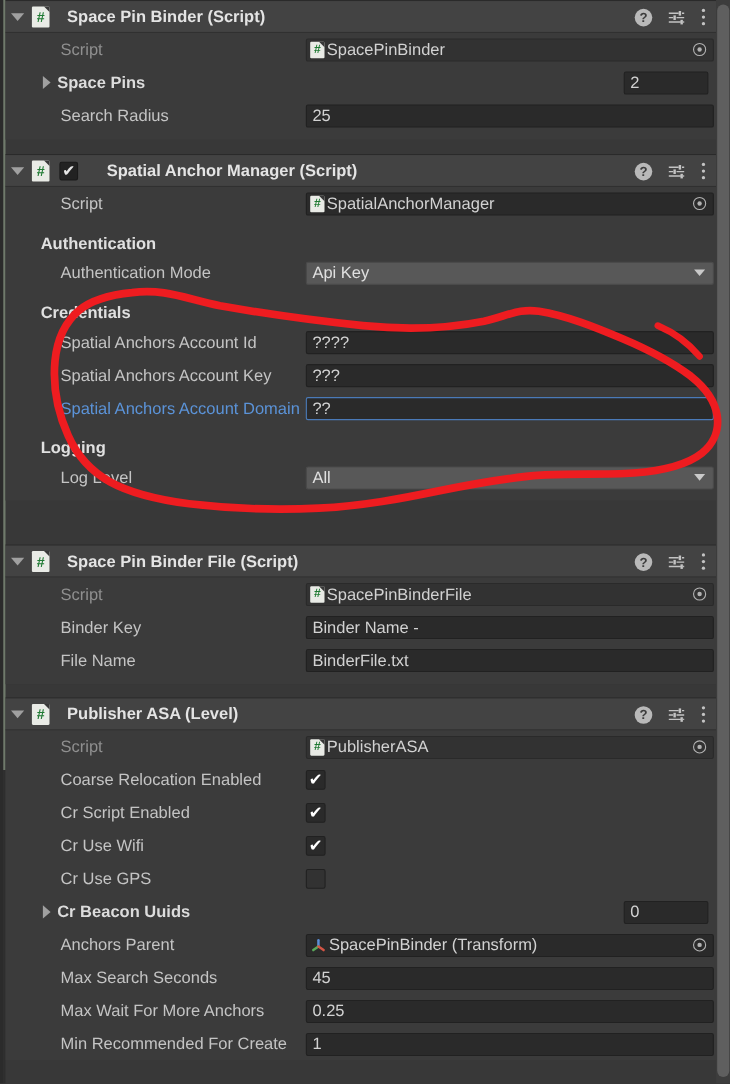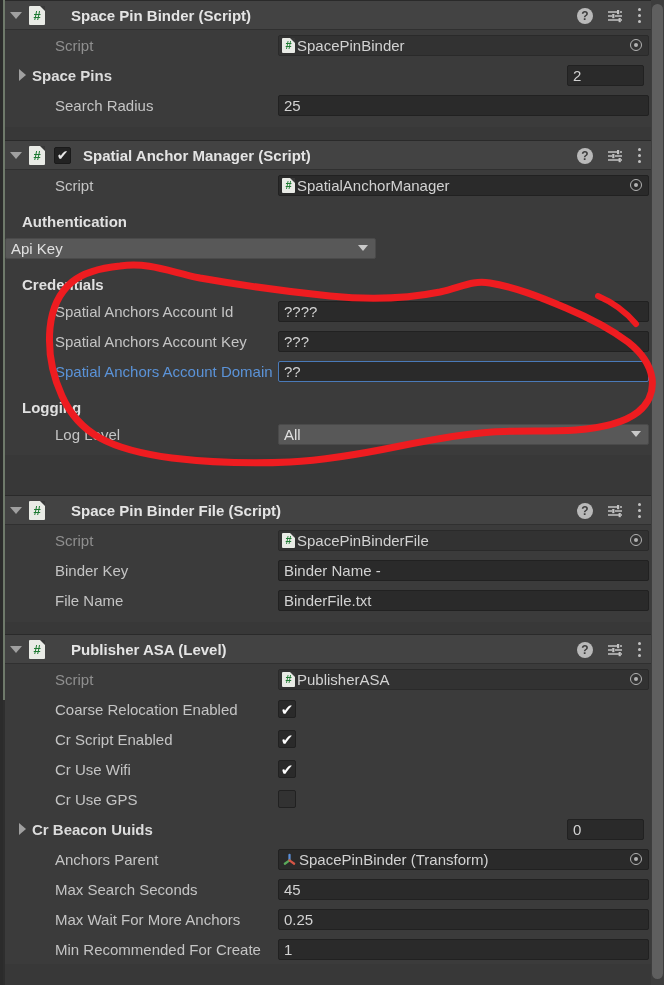--- a/index.html
+++ b/index.html
@@ -90,24 +90,24 @@
     background: #222222;
     border: 1px solid #1a1a1a;
     border-radius: 2px;
     display: flex; align-items: center; justify-content: center;
     color: #e6e6e6; font-size: 14px; line-height: 1;
   }
 
   .comp-title {
     font: bold 15px "Liberation Sans", sans-serif;
     color: #e4e4e4;
-    margin-left: 26px;
+    margin-left: 16px;
     white-space: nowrap;
   }
-  .comp-title.offset-sm { margin-left: 12px; }
+  .comp-title.offset-sm { margin-left: 26px; }
 
   .hdr-icons {
     position: absolute; right: 10px; top: 0; height: 29px;
     display: flex; align-items: center; gap: 14px;
   }
   .ic-help {
     width: 16px; height: 16px; border-radius: 50%;
     background: #b9b9b9; color: #3c3c3c;
     font: bold 12px "Liberation Sans", sans-serif;
     display: flex; align-items: center; justify-content: center;
@@ -129,28 +129,28 @@
     font: 15px "Liberation Sans", sans-serif;
     color: #c4c4c4;
     padding-left: 50px;
     width: 273px;
     flex: none;
     white-space: nowrap;
     overflow: hidden;
   }
   .label.dim { color: #8f8f8f; }
   .label.blue { color: #5b93d8; }
-  .label.fold { padding-left: 0; display: flex; align-items: center; }
+  .label.fold { padding-left: 0; display: flex; align-items: center; margin-left: 20px; }
   .label.fold .tri-right { margin: 0 6px 0 14px; }
   .label.fold span { font-weight: bold; color: #dcdcdc; }
 
   .hdr-label {
     font: bold 15px "Liberation Sans", sans-serif;
     color: #e0e0e0;
-    padding-left: 17px;
+    padding-left: 32px;
   }
 
   .field {
     position: relative;
     height: 21px;
     background: #2a2a2a;
     border: 1px solid #212121;
     border-radius: 2px;
     display: flex; align-items: center;
     font: 15px "Liberation Sans", sans-serif;
@@ -313,20 +313,21 @@
                 <i></i>
               </div>
             </div>
         </div>
       </div>
       <div class="spacer"></div>
       <div class="row" style="height:24px">
         <div class="hdr-label">Authentication</div>
       </div>
       <div class="row">
+        <div class="label">Authentication Mode</div>
         <div class="dropdown">
           <span>Api Key</span>
           <div class="dd-arrow"></div>
         </div>
       </div>
       <div class="spacer"></div>
       <div class="row" style="height:24px">
         <div class="hdr-label">Credentials</div>
       </div>
       <div class="row">

